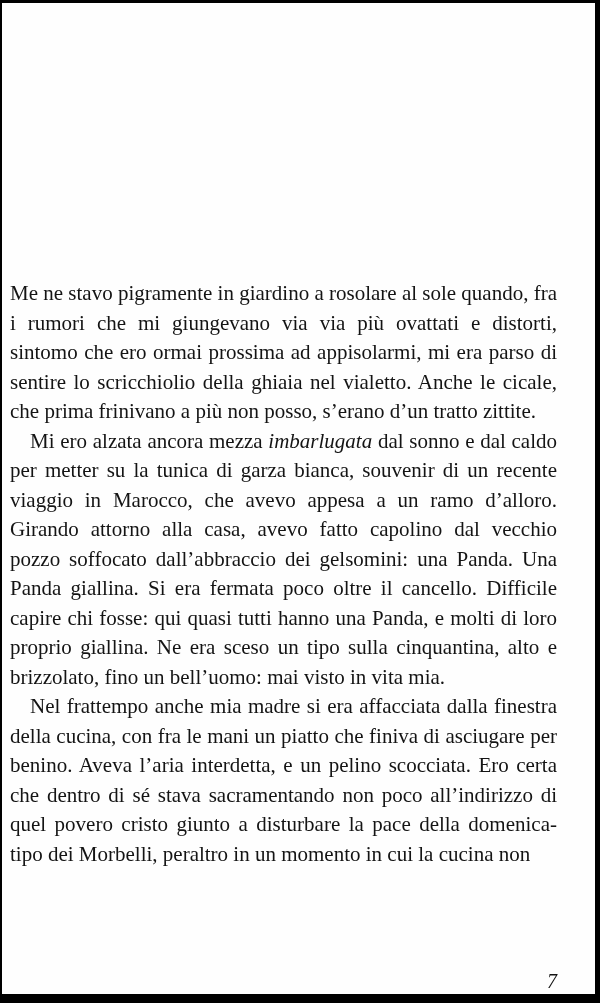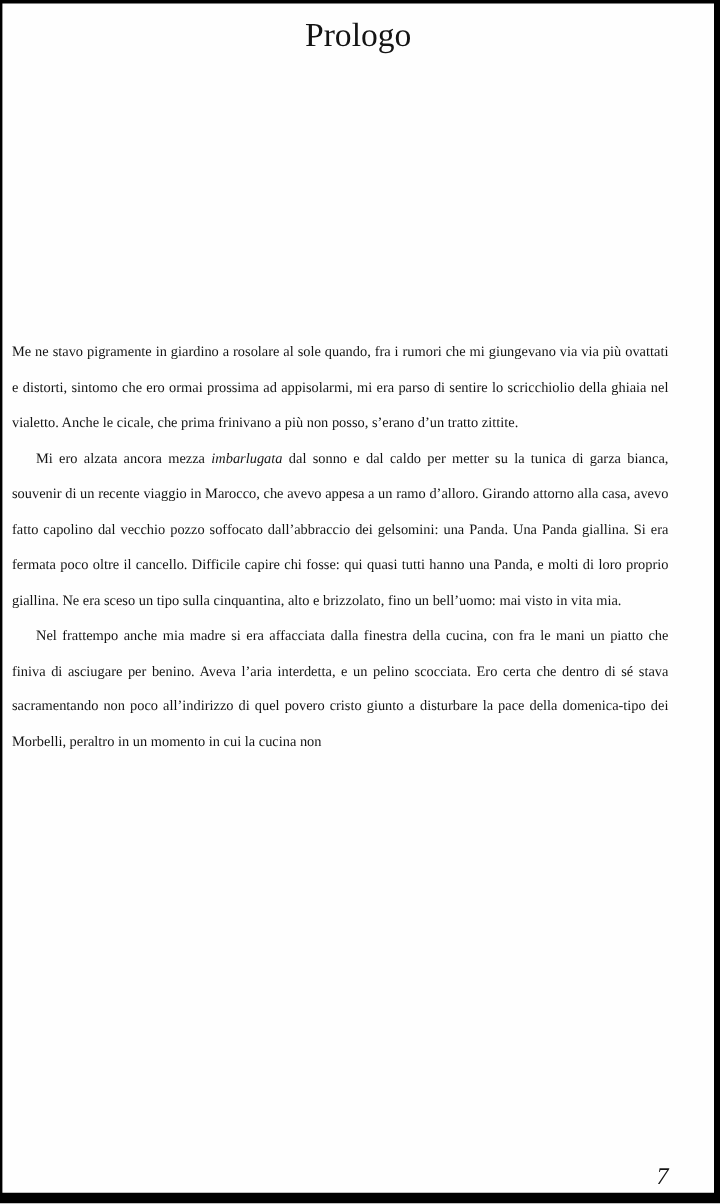--- a/index.html
+++ b/index.html
@@ -30,21 +30,21 @@
   }
   .content {
     position: absolute;
     top: 276px;
     left: 8px;
     right: 38px;
   }
   .para {
     margin: 0;
     padding: 0;
-    font-size: 12px;
+    font-size: 21px;
     line-height: 29.5px;
     text-align: justify;
     hyphens: auto;
     font-family: Liberation Serif, serif;
     -webkit-hyphens: auto;
   }
   .para.indent {
     text-indent: 20px;
   }
   .italic {
@@ -56,21 +56,20 @@
     bottom: 2px;
     font-size: 20px;
     line-height: 22px;
     font-style: italic;
   }
 </style>
 </head>
 <body>
 
 <div class="page">
-  <h1 class="title">Prologo</h1>
 
   <div class="content">
       <p class="para"><span>Me ne stavo pigramente in giardino a rosolare al sole quando, fra i rumori che mi giungevano via via più ovattati e distorti, sintomo che ero ormai prossima ad appisolarmi, mi era parso di sentire lo scricchiolio della ghiaia nel vialetto. Anche le cicale, che prima frinivano a più non posso, s’erano d’un tratto zittite.</span></p>
       <p class="para indent"><span>Mi ero alzata ancora mezza </span><span class="italic">imbarlugata</span><span> dal sonno e dal caldo per metter su la tunica di garza bianca, souvenir di un recente viaggio in Marocco, che avevo appesa a un ramo d’alloro. Girando attorno alla casa, avevo fatto capolino dal vecchio pozzo soffocato dall’abbraccio dei gelsomini: una Panda. Una Panda giallina. Si era fermata poco oltre il cancello. Difficile capire chi fosse: qui quasi tutti hanno una Panda, e molti di loro proprio giallina. Ne era sceso un tipo sulla cinquantina, alto e brizzolato, fino un bell’uomo: mai visto in vita mia.</span></p>
       <p class="para indent"><span>Nel frattempo anche mia madre si era affacciata dalla finestra della cucina, con fra le mani un piatto che finiva di asciugare per benino. Aveva l’aria interdetta, e un pelino scocciata. Ero certa che dentro di sé stava sacramentando non poco all’indirizzo di quel povero cristo giunto a disturbare la pace della domenica-tipo dei Morbelli, peraltro in un momento in cui la cucina non</span></p>
     </div>
 
   <div class="page-number">7</div>
 </div>
 

